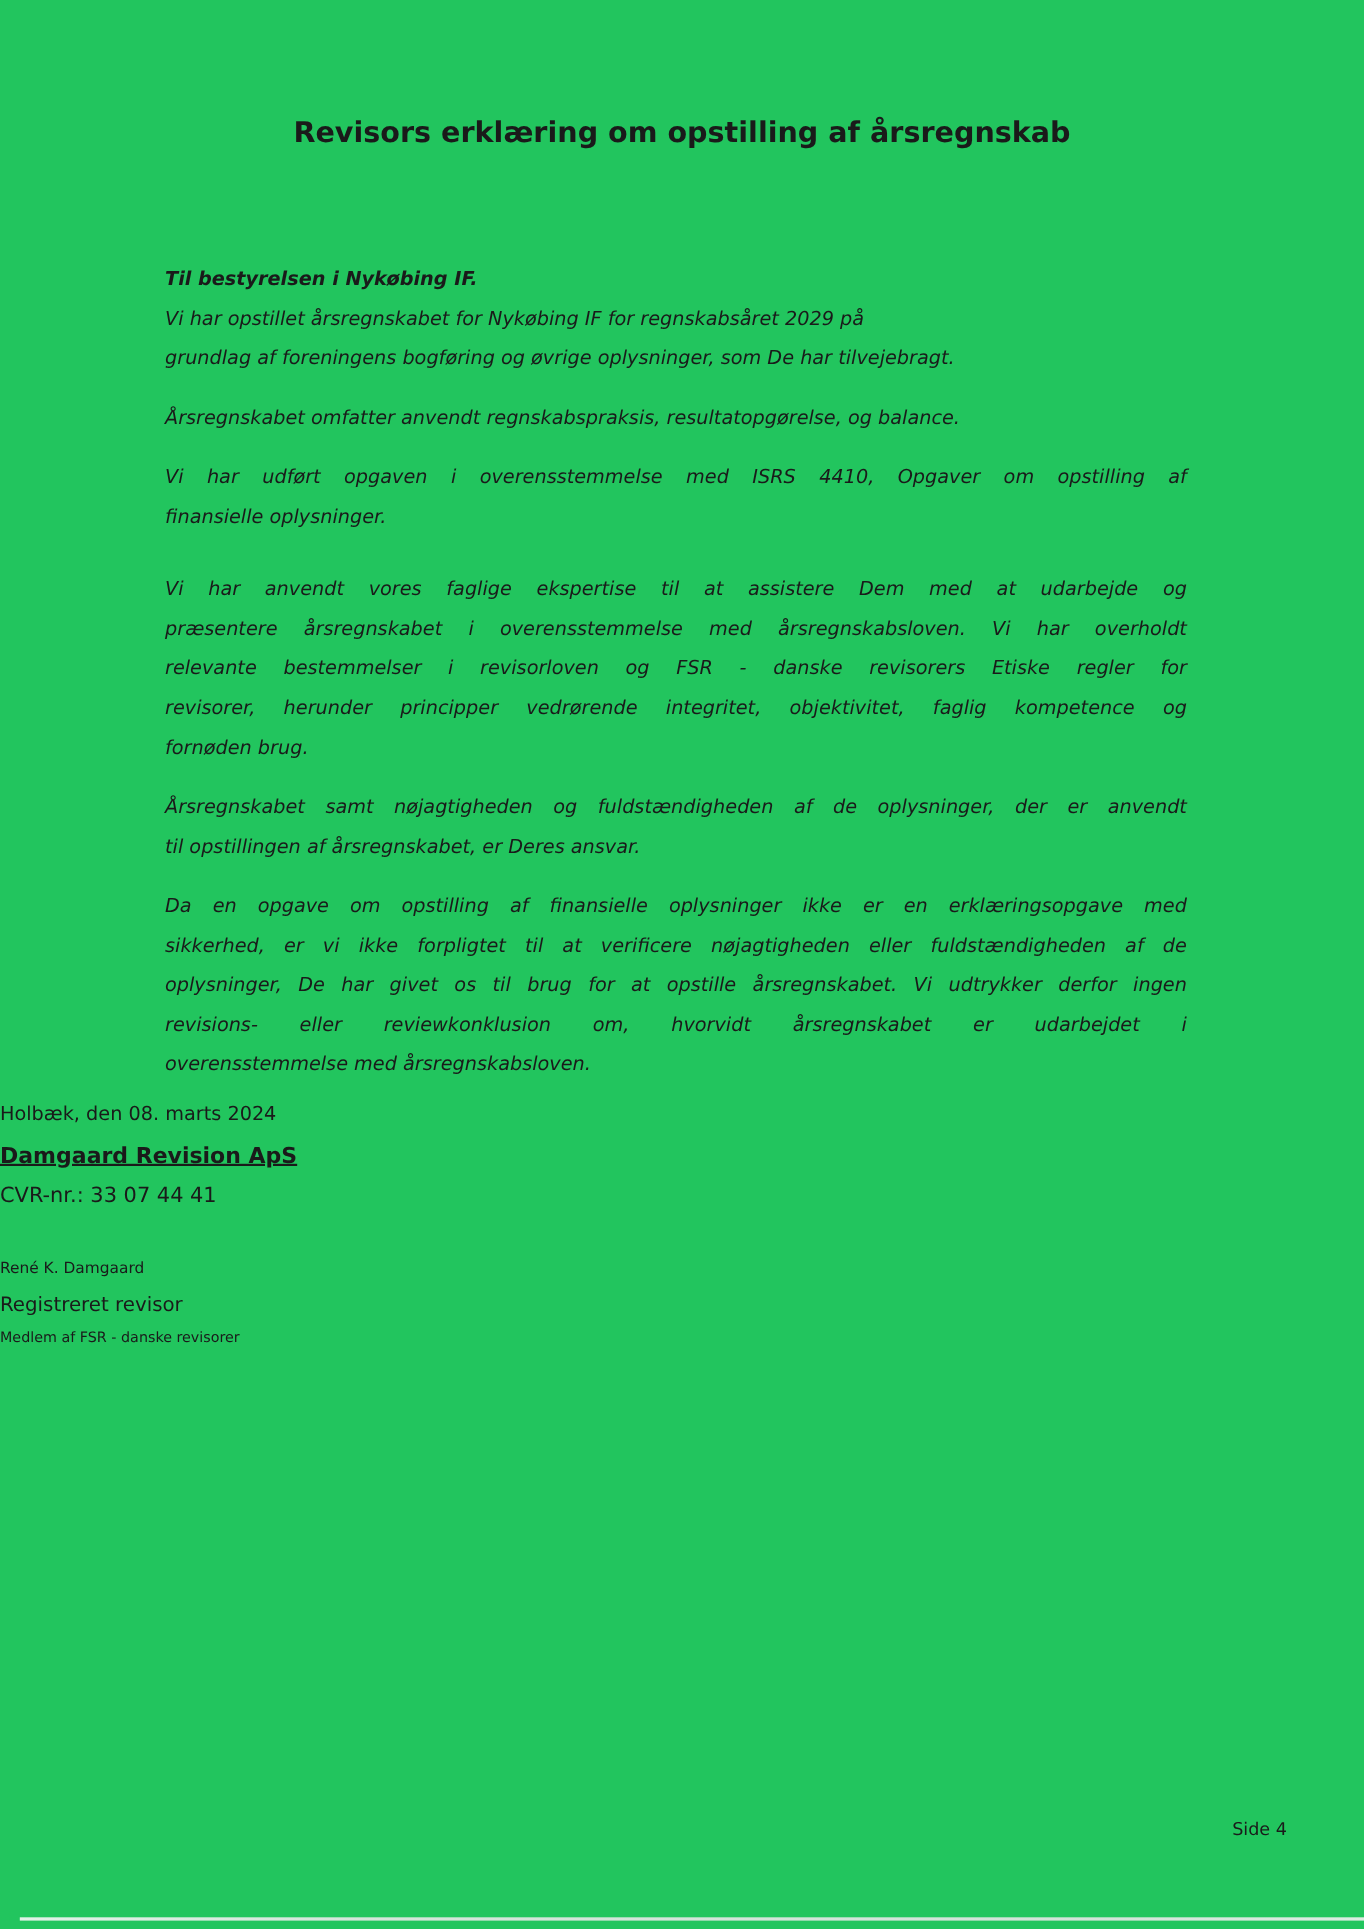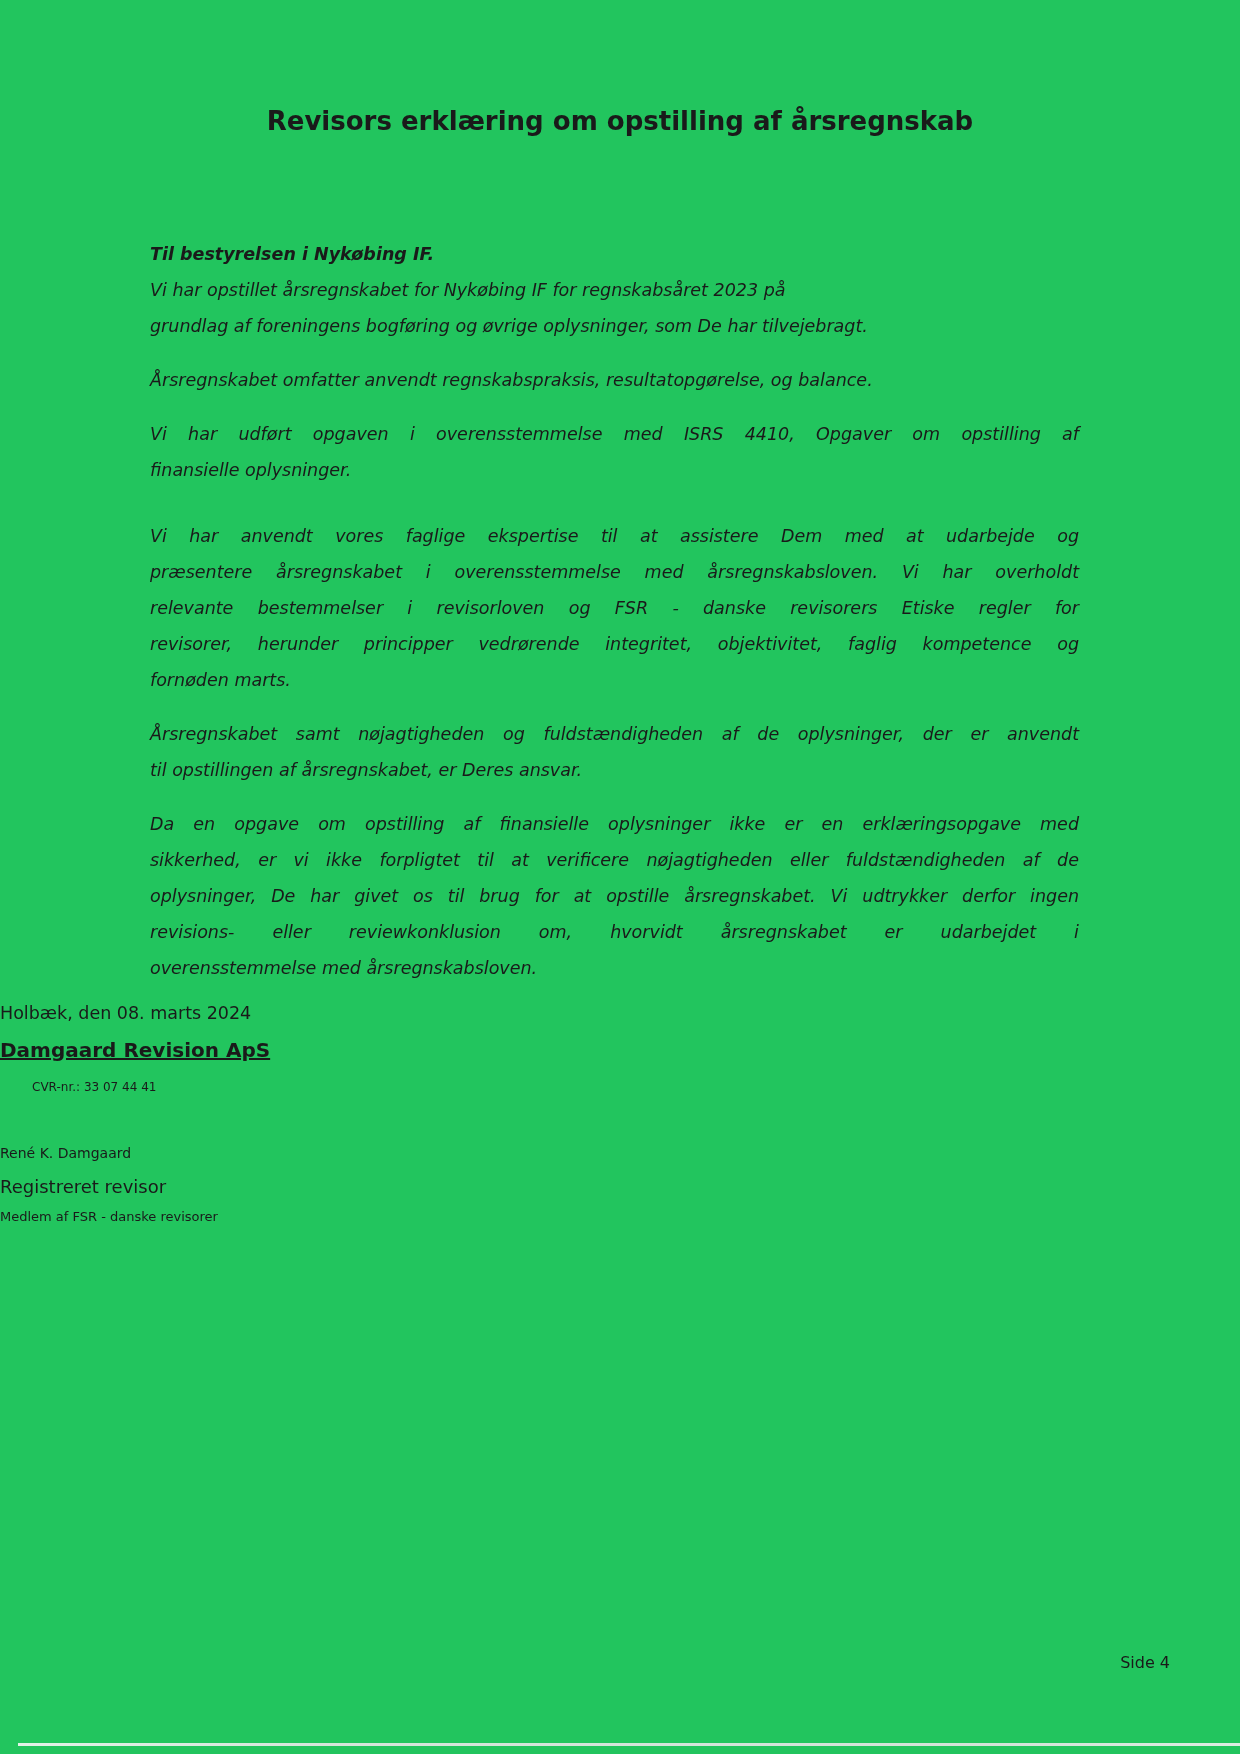--- a/index.html
+++ b/index.html
@@ -46,21 +46,21 @@
   .para-big-gap { margin-top: 30px; }
   .sig-block {
     position: absolute;
     top: 996px;
     left: 0;
     width: 100%;
     text-align: left;
   }
   .sig-date { font-size: 17.5px; line-height: 34px; }
   .sig-firm { font-size: 20px; font-weight: bold; line-height: 40px; text-decoration: underline; }
-  .sig-cvr { font-size: 12px; line-height: 34px; padding-left: 32px; }
+  .sig-cvr { font-size: 19px; line-height: 34px; }
   .sig-spacer { height: 32px; }
   .sig-name { font-size: 14px; line-height: 34px; }
   .sig-title { font-size: 18px; line-height: 34px; }
   .sig-membership { font-size: 13px; line-height: 26px; }
   .page-footer {
     position: absolute;
     top: 1652px;
     right: 70px;
     font-size: 16px;
     line-height: 22px;
@@ -79,39 +79,39 @@
 <body>
 
 <div class="page">
 
   <h1 class="doc-title">Revisors erklæring om opstilling af årsregnskab</h1>
 
   <div class="body-col">
 
     <div class="para-tight">
       <div class="line bold">Til bestyrelsen i Nykøbing IF.</div>
-      <div class="line">Vi har opstillet årsregnskabet for Nykøbing IF for regnskabsåret 2023 på</div>
+      <div class="line">Vi har opstillet årsregnskabet for Nykøbing IF for regnskabsåret 2029 på</div>
       <div class="line">grundlag af foreningens bogføring og øvrige oplysninger, som De har tilvejebragt.</div>
     </div>
 
     <div class="para" style="margin-top:18px">
       <div class="line">Årsregnskabet omfatter anvendt regnskabspraksis, resultatopgørelse, og balance.</div>
     </div>
 
     <div class="para">
       <div class="line jl">Vi har udført opgaven i overensstemmelse med ISRS 4410, Opgaver om opstilling af</div>
       <div class="line">finansielle oplysninger.</div>
     </div>
 
     <div class="para para-big-gap">
       <div class="line jl">Vi har anvendt vores faglige ekspertise til at assistere Dem med at udarbejde og</div>
       <div class="line jl">præsentere årsregnskabet i overensstemmelse med årsregnskabsloven. Vi har overholdt</div>
       <div class="line jl">relevante bestemmelser i revisorloven og FSR - danske revisorers Etiske regler for</div>
       <div class="line jl">revisorer, herunder principper vedrørende integritet, objektivitet, faglig kompetence og</div>
-      <div class="line">fornøden marts.</div>
+      <div class="line">fornøden brug.</div>
     </div>
 
     <div class="para">
       <div class="line jl">Årsregnskabet samt nøjagtigheden og fuldstændigheden af de oplysninger, der er anvendt</div>
       <div class="line">til opstillingen af årsregnskabet, er Deres ansvar.</div>
     </div>
 
     <div class="para">
       <div class="line jl">Da en opgave om opstilling af finansielle oplysninger ikke er en erklæringsopgave med</div>
       <div class="line jl">sikkerhed, er vi ikke forpligtet til at verificere nøjagtigheden eller fuldstændigheden af de</div>

